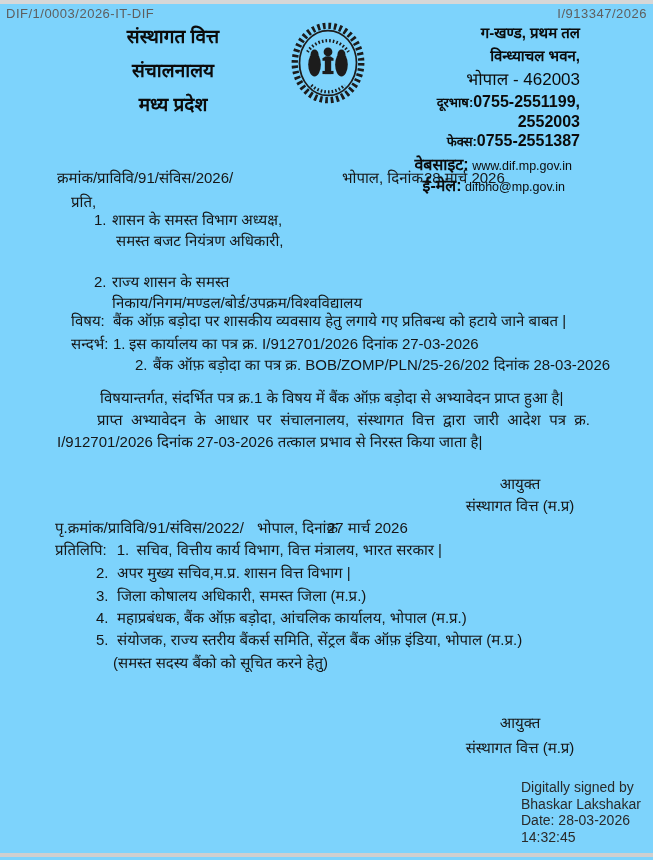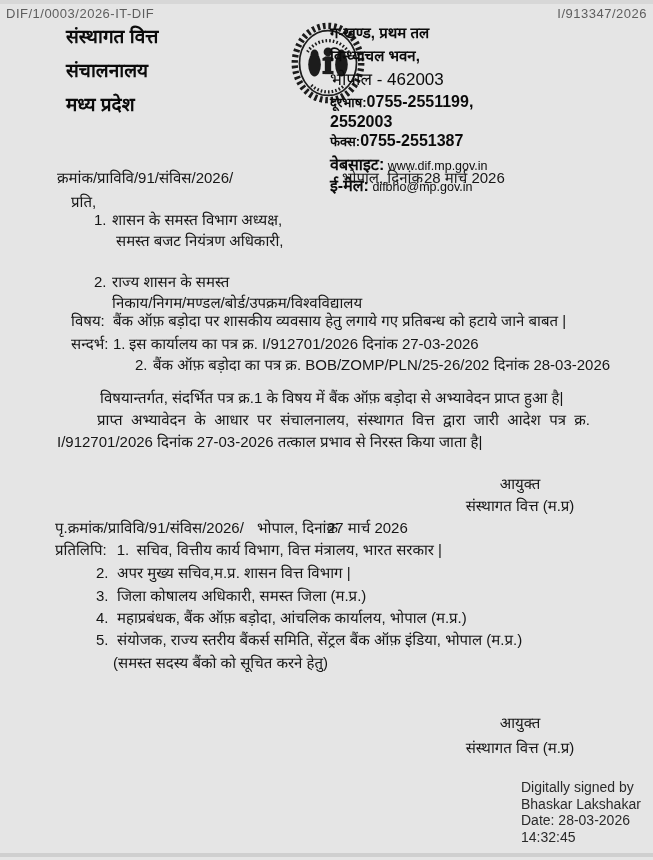--- a/index.html
+++ b/index.html
@@ -1,29 +1,29 @@
 <!DOCTYPE html>
 <html><head>
 <meta charset="utf-8">
 <style>
   html,body{margin:0;padding:0;background:#ffffff;}
   .page{
-    position:relative;width:653px;height:860px;background:#e5e5e5;overflow:hidden;
+    position:relative;width:653px;height:860px;background:#7dd3fc;overflow:hidden;
     font-family:"Liberation Sans","DejaVu Sans",sans-serif;color:#1d1d1d;
   }
   .abs{position:absolute;}
   .band{position:absolute;left:0;width:653px;height:4px;background:#d7d7d7;}
   .band-top{top:0;}
   .band-bottom{top:853px;background:#cfcfcf;}
   .topref{top:6px;font-size:13px;color:#5e5e5e;letter-spacing:.5px;}
   .ref-left{left:6px;}
   .ref-right{right:6px;}
-  .dept{top:20px;left:66px;width:214px;font-size:19px;font-weight:700;color:#0b0b0b;line-height:34px;}
+  .dept{top:20px;left:66px;width:214px;text-align:center;font-size:19px;font-weight:700;color:#0b0b0b;line-height:34px;}
   .emblem{top:20px;left:290px;width:76px;height:86px;}
-  .addr{top:21px;right:73px;width:250px;text-align:left;color:#0b0b0b;}
+  .addr{top:21px;right:73px;width:250px;text-align:right;color:#0b0b0b;}
   .addr .a-line{font-size:15px;font-weight:700;line-height:23px;}
   .addr .a-city{font-size:17px;font-weight:400;line-height:25px;}
   .addr .a-num{font-size:16px;font-weight:700;line-height:20px;}
   .addr .a-num2{font-size:16px;font-weight:700;line-height:18px;}
   .addr .lbl{font-size:13px;font-weight:700;}
   .addr .a-web{font-size:12.5px;line-height:20px;margin-right:8px;margin-top:3px;}
   .addr .a-mail{font-size:12.5px;line-height:20px;margin-right:15px;}
   .addr .a-web .lbl,.addr .a-mail .lbl{font-size:16px;}
   .body-txt{font-size:15px;line-height:20.5px;color:#161616;}
   .row{position:absolute;left:0;width:653px;}
@@ -119,21 +119,21 @@
 
   <div class="para" style="top:387px;left:100px;">विषयान्तर्गत, संदर्भित पत्र क्र.1 के विषय में बैंक ऑफ़ बड़ोदा से अभ्यावेदन प्राप्त हुआ है|</div>
   <div class="para" style="top:409px;left:57px;width:533px;text-align:justify;text-indent:40px;line-height:22px;">प्राप्त अभ्यावेदन के आधार पर संचालनालय, संस्थागत वित्त द्वारा जारी आदेश पत्र क्र. I/912701/2026 दिनांक 27-03-2026 तत्काल प्रभाव से निरस्त किया जाता है|</div>
 
   <div class="sign-block" style="top:473px;left:430px;line-height:21.5px;">
     <div>आयुक्त</div>
     <div>संस्थागत वित्त (म.प्र)</div>
   </div>
 
   <div class="row body-txt" style="top:518px;">
-    <span class="abs" style="left:55px;">पृ.क्रमांक/प्राविवि/91/संविस/2026/</span>
+    <span class="abs" style="left:55px;">पृ.क्रमांक/प्राविवि/91/संविस/2022/</span>
     <span class="abs" style="left:257px;">भोपाल, दिनांक</span>
     <span class="abs" style="left:327px;">27 मार्च 2026</span>
   </div>
 
   <div class="abs body-txt" style="top:540px;left:55px;">
     <span>प्रतिलिपि:</span>
     <span style="margin-left:6px;">1.</span>
     <span style="margin-left:3px;">सचिव, वित्तीय कार्य विभाग, वित्त मंत्रालय, भारत सरकार |</span>
   </div>
   <div class="row body-txt" style="top:563px;">

